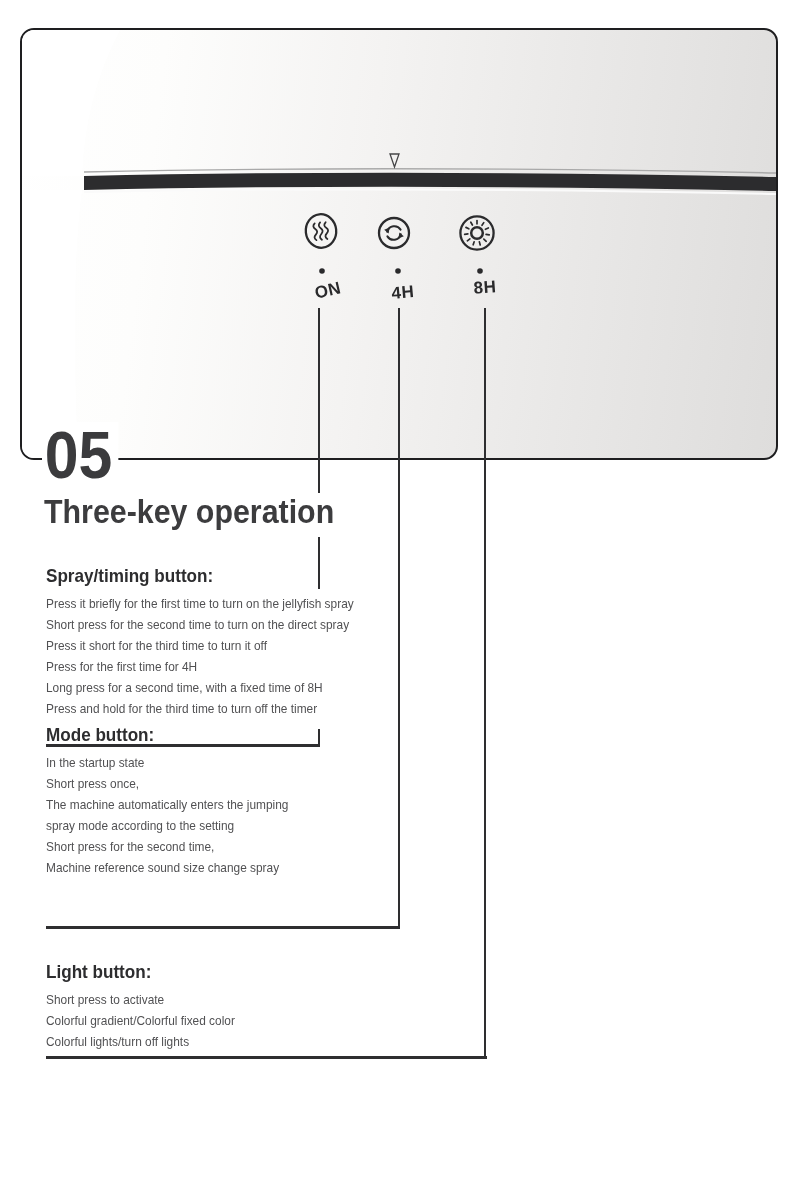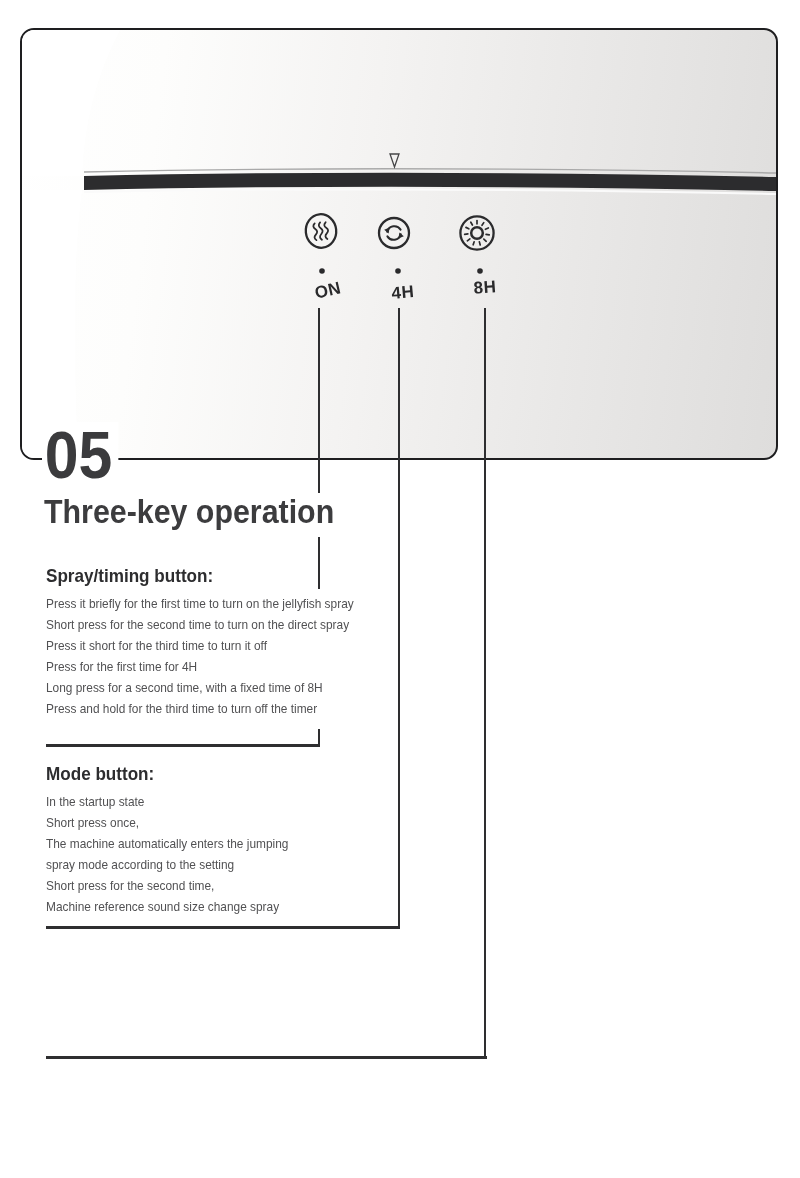--- a/index.html
+++ b/index.html
@@ -41,21 +41,21 @@
     transform:scaleX(.92);transform-origin:left top;
   }
   .title{
     position:absolute;left:44px;top:492px;z-index:4;
     font-size:33px;line-height:40px;font-weight:700;color:#3c3c3e;
     white-space:nowrap;transform:scaleX(.92);transform-origin:left top;
   }
   
   .section{position:absolute;left:46px;width:540px;z-index:4;}
   #section-spray{top:565px;}
-  #section-mode{top:763px;}
+  #section-mode{top:724px;}
   #section-light{top:961px;}
   .section h2{
     margin:0 0 7px 0;font-size:19px;line-height:22px;font-weight:700;color:#2d2d2f;
     white-space:nowrap;transform:scaleX(.90);transform-origin:left top;
   }
   .section .lines{transform:scaleX(.88);transform-origin:left top;}
   .section .line{font-size:13.5px;line-height:20.9px;color:#515153;white-space:nowrap;}
 </style>
 </head>
 <body>
@@ -150,14 +150,22 @@
     <div class="lines">
       <div class="line">In the startup state</div>
       <div class="line">Short press once,</div>
       <div class="line">The machine automatically enters the jumping</div>
       <div class="line">spray mode according to the setting</div>
       <div class="line">Short press for the second time,</div>
       <div class="line">Machine reference sound size change spray</div>
     </div>
   </div>
 
+  <div class="section" id="section-light">
+    <h2>Light button:</h2>
+    <div class="lines">
+      <div class="line">Short press to activate</div>
+      <div class="line">Colorful gradient/Colorful fixed color</div>
+      <div class="line">Colorful lights/turn off lights</div>
+    </div>
+  </div>
 
 </div>
 
 </body></html>

